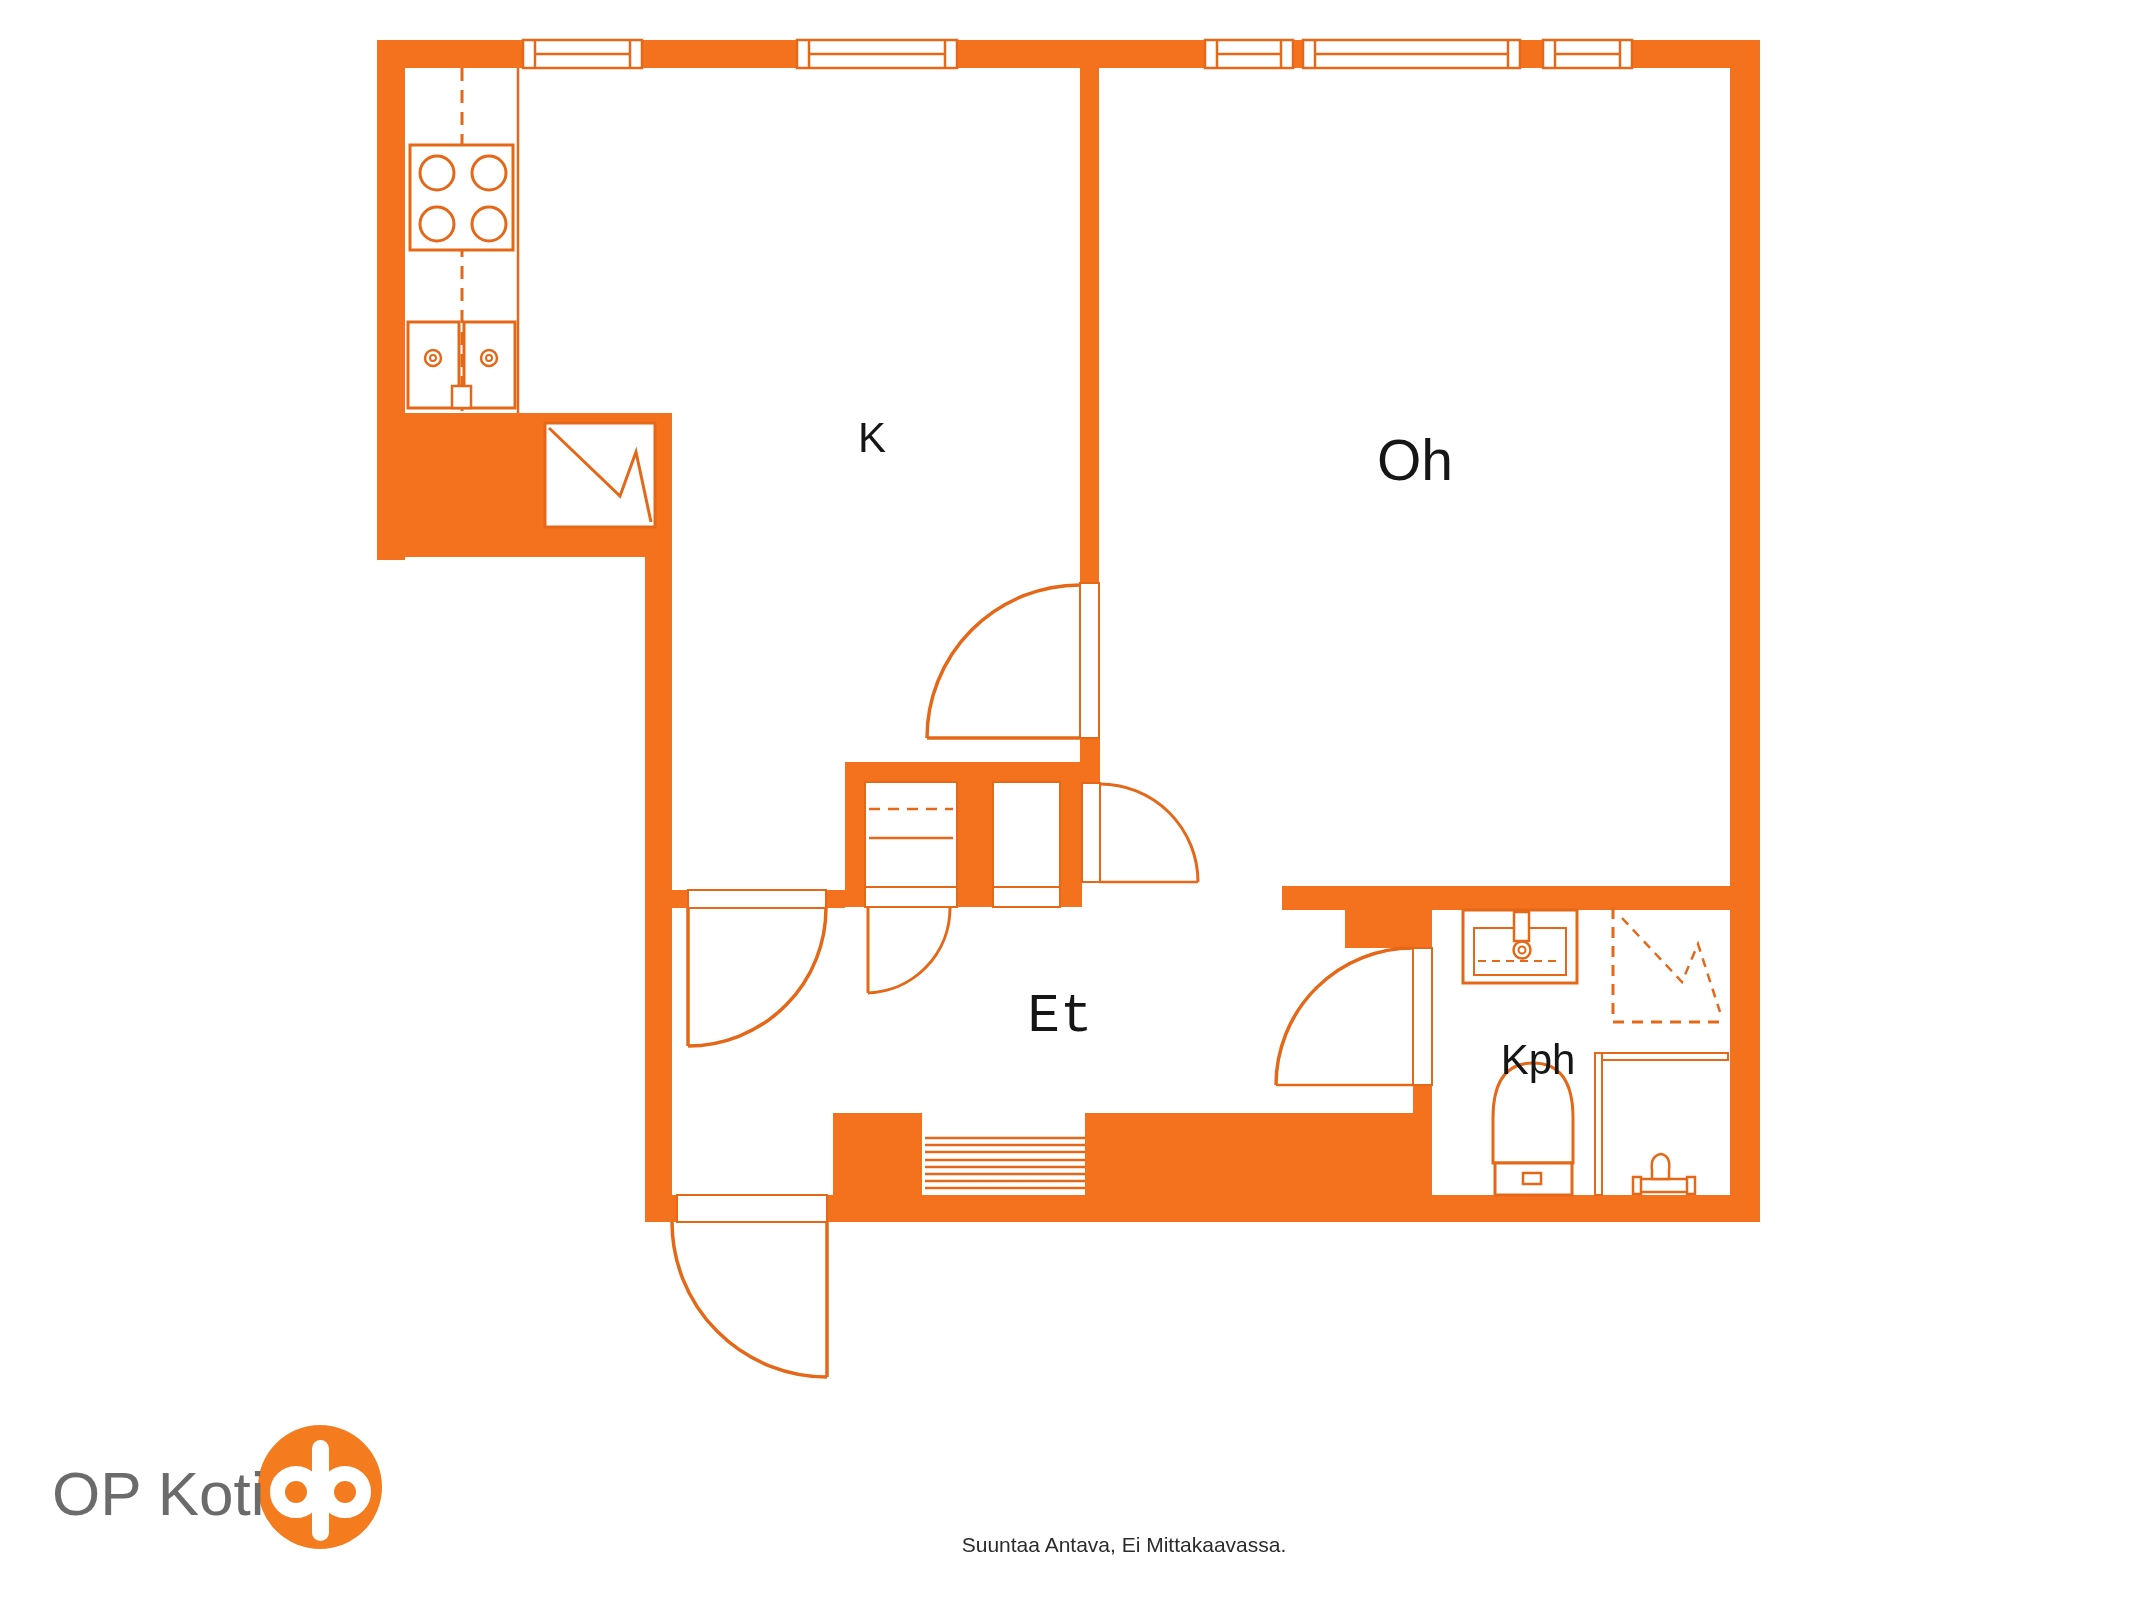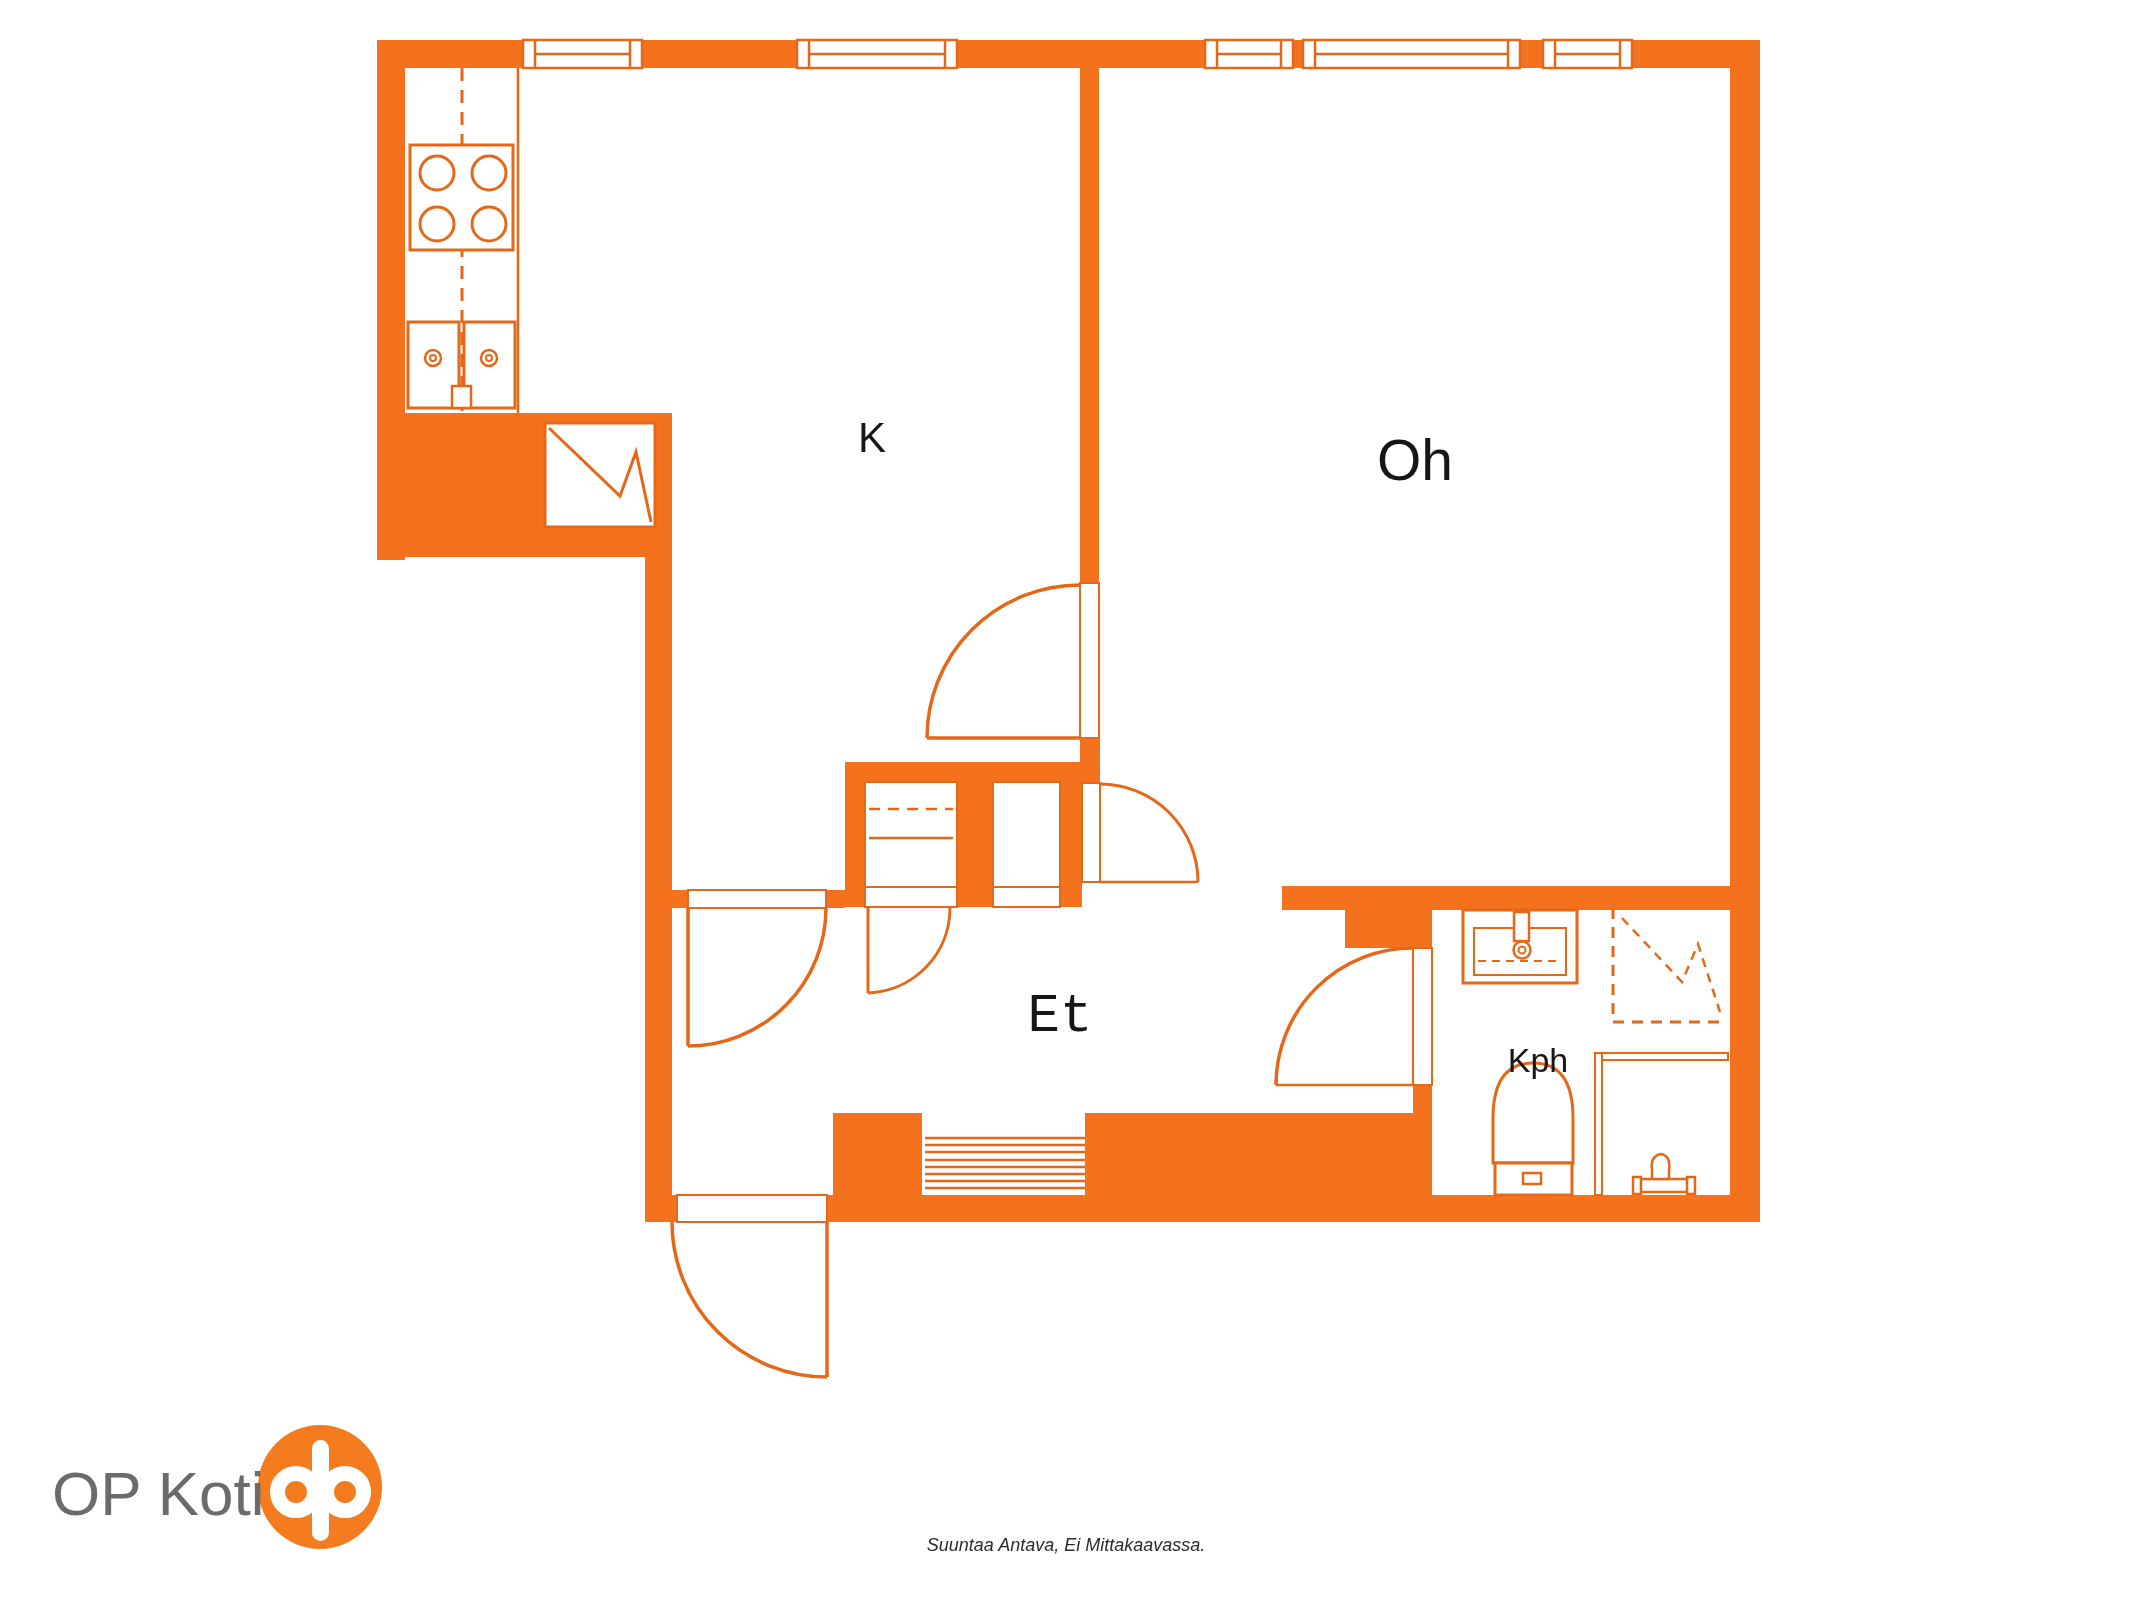--- a/index.html
+++ b/index.html
@@ -13,24 +13,24 @@
   .wall{fill:var(--wall);}
   .ln{fill:none;stroke:var(--line);}
   .wf{fill:#fff;stroke:var(--line);}
   .logo-bg{fill:var(--logo);}
   .logo-wh{fill:#fff;}
   .logo-ring{fill:none;stroke:#fff;}
   .room-label{position:absolute;transform:translate(-50%,-50%);color:var(--room-label);white-space:nowrap;}
   #label-k{left:872px;top:438px;font-size:42px;}
   #label-oh{left:1415px;top:460px;font-size:57px;}
   #label-et{left:1060px;top:1016px;font-size:54px;font-family:Liberation Mono, monospace;}
-  #label-kph{left:1538px;top:1060px;font-size:34px;}
+  #label-kph{left:1538px;top:1060px;font-size:42px;}
   #brand-text{position:absolute;left:52px;top:1458px;font-size:62px;color:var(--brand-text);letter-spacing:0px;}
-  #disclaimer{position:absolute;left:1066px;top:1545px;transform:translate(-50%,-50%);
-              font-size:18px;color:var(--disclaimer-text);font-style:italic;}
+  #disclaimer{position:absolute;left:1124px;top:1545px;transform:translate(-50%,-50%);
+              font-size:21px;color:var(--disclaimer-text);}
 </style>
 </head>
 <body>
 
 <div id="canvas">
   <svg id="plan-svg" width="2133" height="1600" viewBox="0 0 2133 1600">
 
     <g>
       <rect class="wall" x="377" y="40" width="1383" height="28"></rect>
       <rect class="wall" x="377" y="40" width="28" height="520"></rect>

